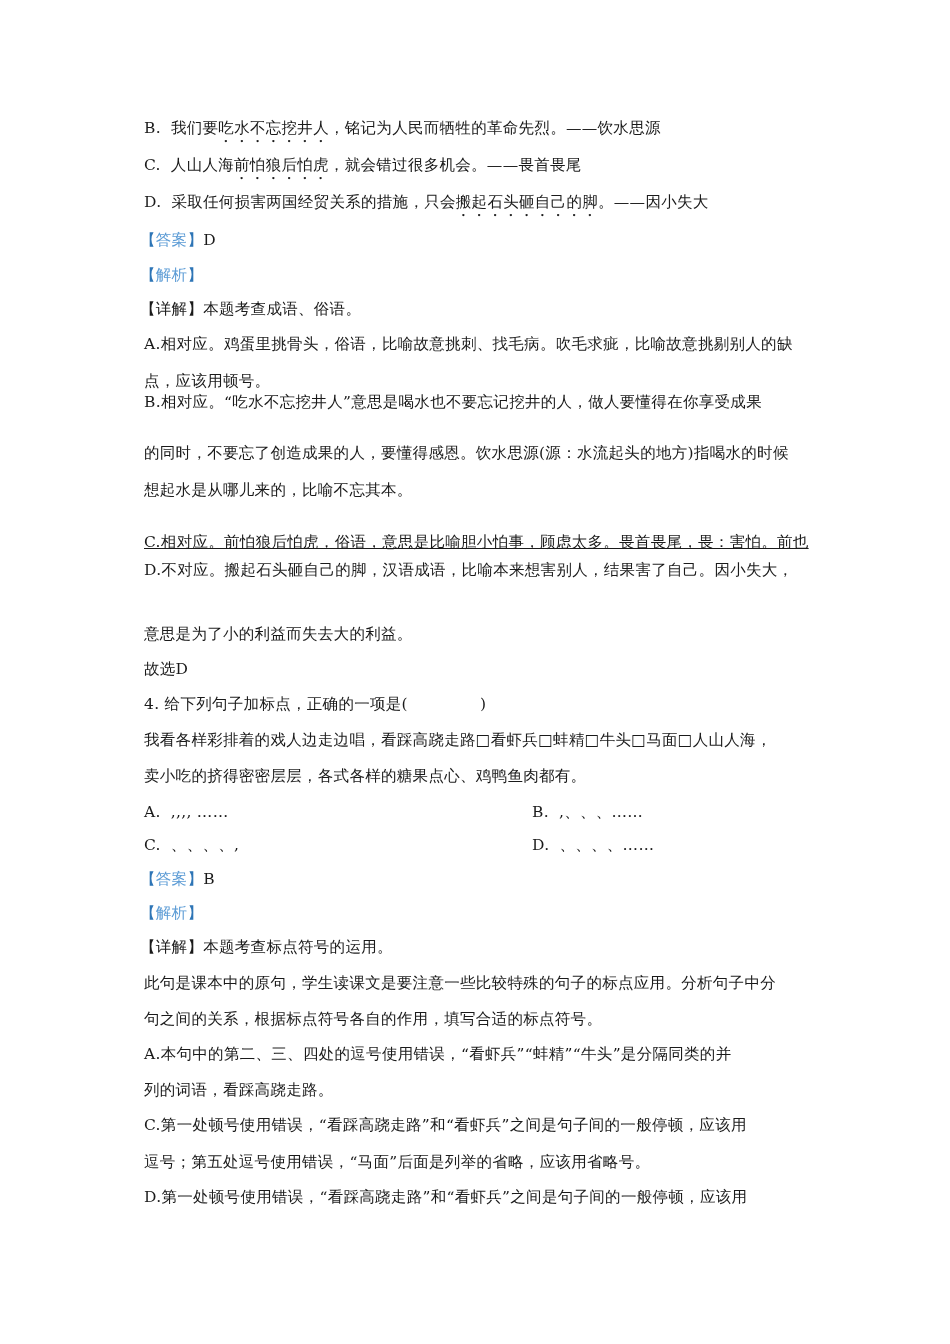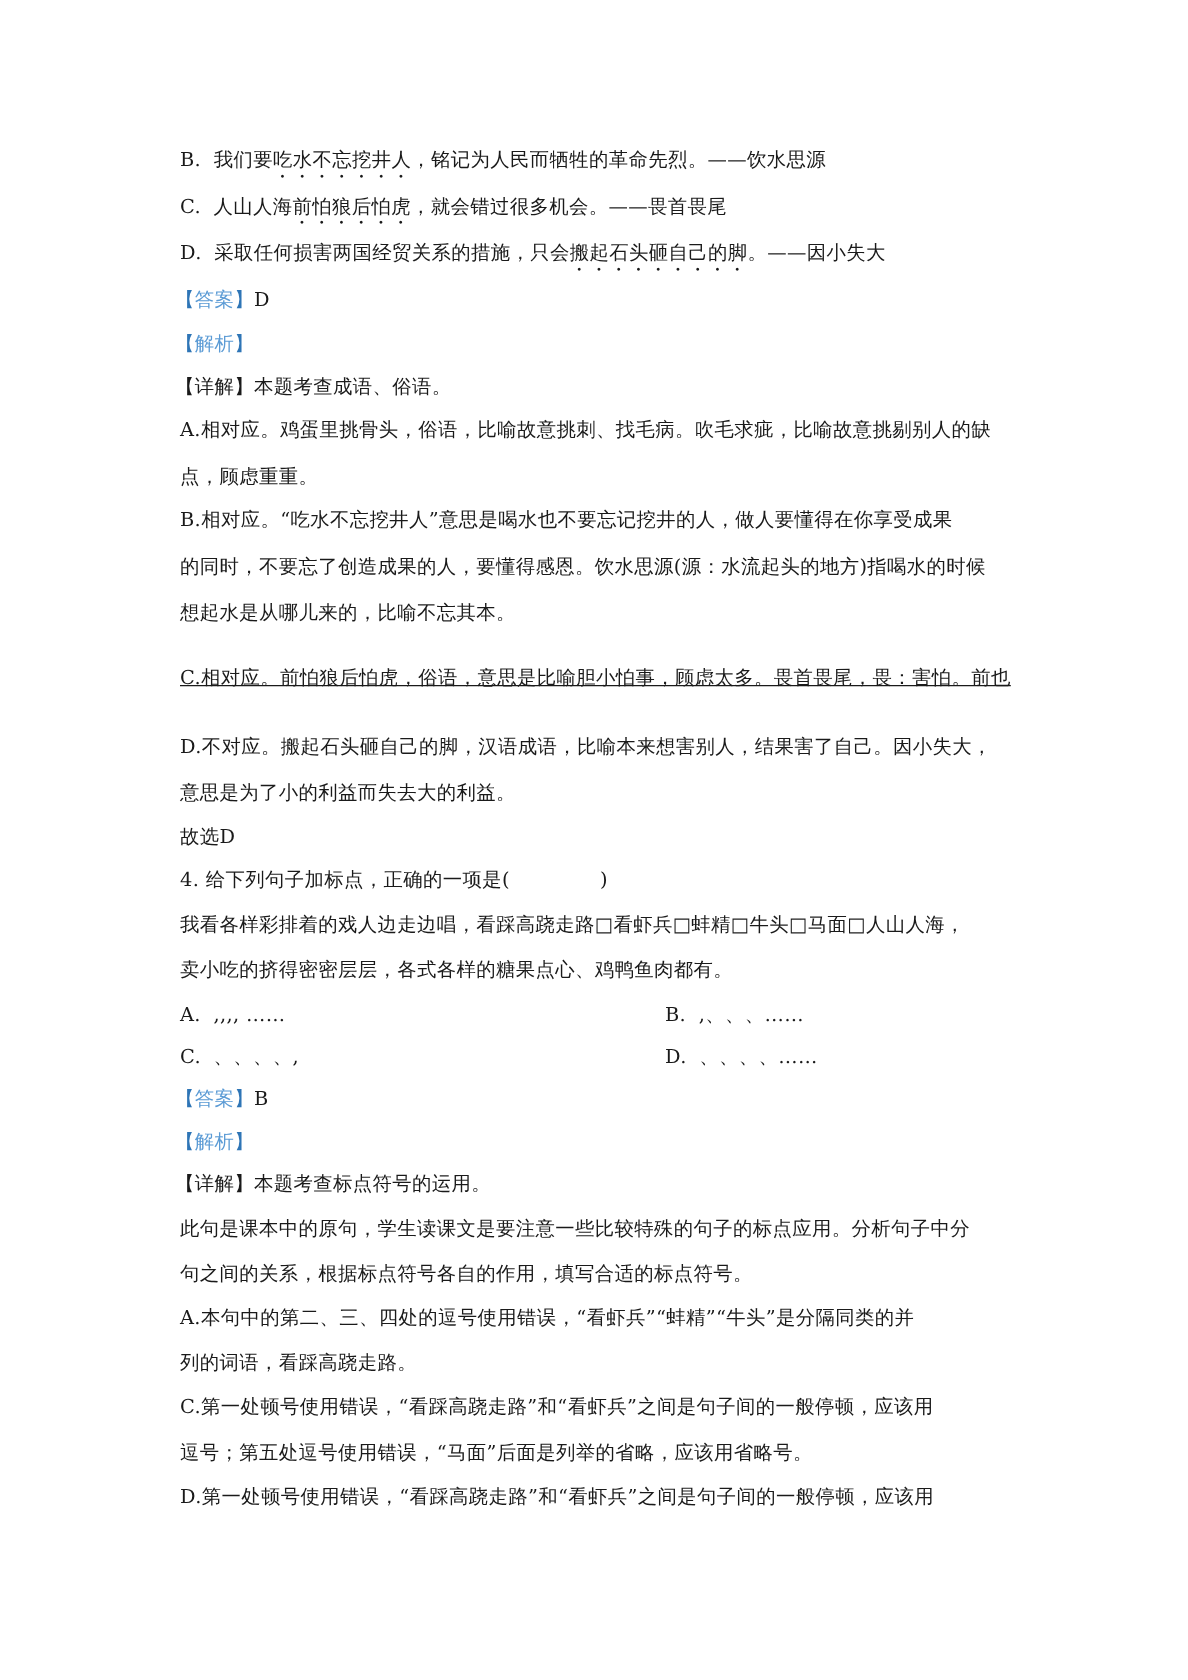--- a/index.html
+++ b/index.html
@@ -73,26 +73,26 @@
 
   <div class="line" style="top:230px; left:140px;">
     <span class="blue-bracket">【</span><span class="blue-text">答案</span><span class="blue-bracket">】</span><span>D</span>
   </div>
   <div class="line" style="top:265px; left:140px;">
     <span class="blue-bracket">【</span><span class="blue-text">解析</span><span class="blue-bracket">】</span>
   </div>
 
   <div class="line" style="top:299px; left:140px;">【详解】本题考查成语、俗语。</div>
   <div class="line" style="top:334px;">A.相对应。鸡蛋里挑骨头，俗语，比喻故意挑刺、找毛病。吹毛求疵，比喻故意挑剔别人的缺</div>
-  <div class="line" style="top:371px;">点，顾虑重重。</div>
-  <div class="line" style="top:406px;">B.相对应。“吃水不忘挖井人”意思是喝水也不要忘记挖井的人，做人要懂得在你享受成果</div>
+  <div class="line" style="top:371px;">点，应该用顿号。</div>
+  <div class="line" style="top:392px;">B.相对应。“吃水不忘挖井人”意思是喝水也不要忘记挖井的人，做人要懂得在你享受成果</div>
   <div class="line" style="top:443px;">的同时，不要忘了创造成果的人，要懂得感恩。饮水思源(源：水流起头的地方)指喝水的时候</div>
   <div class="line" style="top:480px;text-align:right;">想起水是从哪儿来的，比喻不忘其本。</div>
   <div class="line" style="top:532px;text-decoration:underline;">C.相对应。前怕狼后怕虎，俗语，意思是比喻胆小怕事，顾虑太多。畏首畏尾，畏：害怕。前也</div>
-  <div class="line" style="top:587px;">D.不对应。搬起石头砸自己的脚，汉语成语，比喻本来想害别人，结果害了自己。因小失大，</div>
+  <div class="line" style="top:560px;">D.不对应。搬起石头砸自己的脚，汉语成语，比喻本来想害别人，结果害了自己。因小失大，</div>
   <div class="line" style="top:624px;">意思是为了小的利益而失去大的利益。</div>
   <div class="line" style="top:659px;">故选D</div>
 
   <div class="line" style="top:694px;">
     <span>4. 给下列句子加标点，正确的一项是(</span><span class="paren-gap"></span><span>)</span>
   </div>
   <div class="line" style="top:730px;">我看各样彩排着的戏人边走边唱，看踩高跷走路□看虾兵□蚌精□牛头□马面□人山人海，</div>
   <div class="line" style="top:766px;">卖小吃的挤得密密层层，各式各样的糖果点心、鸡鸭鱼肉都有。</div>
 
   <div class="line" style="top:802px;">

